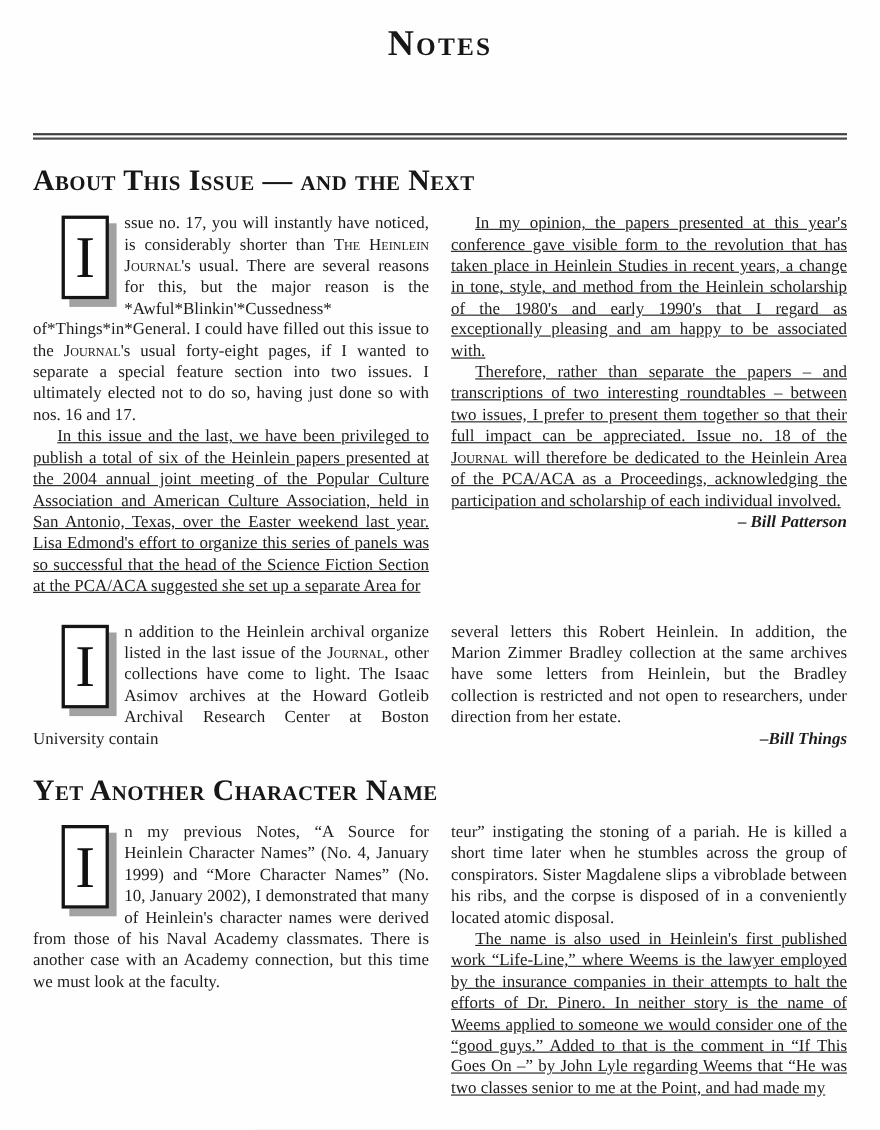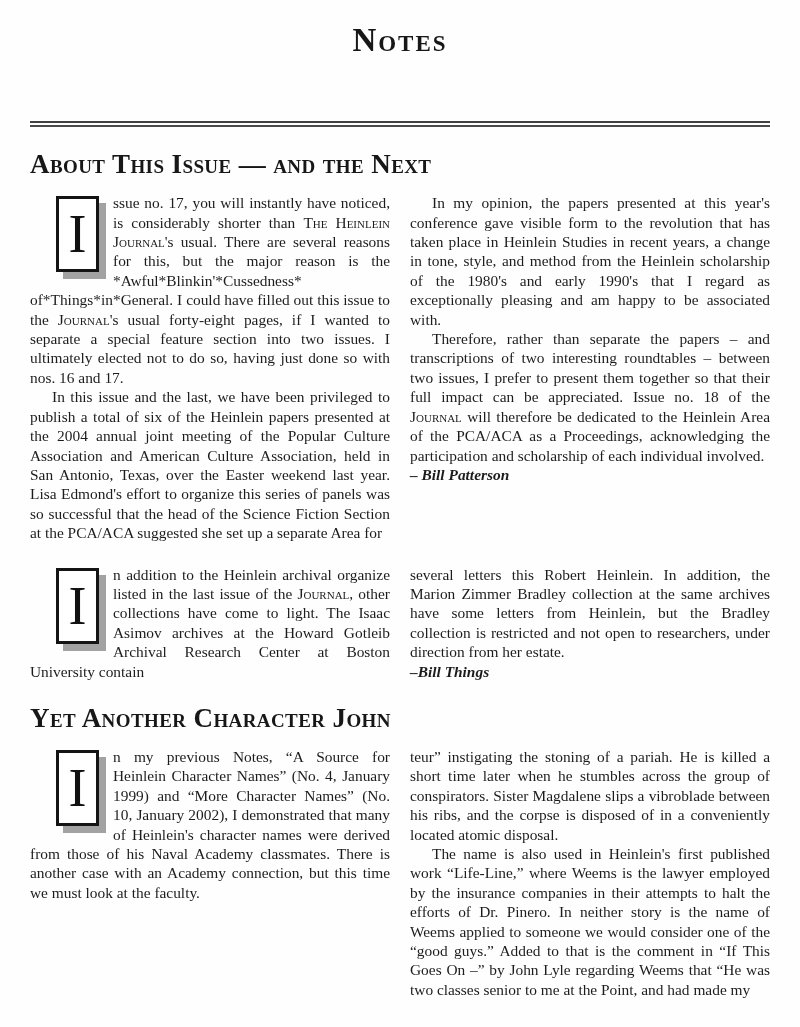--- a/index.html
+++ b/index.html
@@ -34,38 +34,38 @@
     font-variant:small-caps;
     font-weight:600;
     font-size:27px;
     letter-spacing:0.4px;
     margin:0 0 13px 0;
     color:#171717;
   }
   .columns { display:flex; gap:20px; }
   .column { flex:1 1 0; min-width:0; text-align:justify; font-size:15.4px; line-height:19.4px; }
   .para { margin:0; }
-  .para.indent { text-indent:22px; }
+  .para.indent { text-indent:22px;text-decoration:underline; }
   .sc { font-variant:small-caps; }
   .dropcap-box {
     float:left;
     width:37px; height:70px;
     border:3px solid #141414;
     background:#fff;
     box-shadow:7px 7px 0 #a2a2a2;
     margin:3px 14px 14px 26px;
     text-align:center;
     line-height:70px;
     font-size:54px;
     font-weight:500;
     color:#111;
   }
   .signature {
     margin:0;
-    text-align:left;
+    text-align:right;
     font-weight:bold;
     font-style:italic;
     font-size:15.4px;
   }
 </style>
 </head>
 <body>
 
 <div class="page">
   <h1 class="page-title">Notes</h1>
@@ -91,21 +91,21 @@
           <div class="column">
             <p class="para"><span class="dropcap-box">I</span><span>n addition to the Heinlein archival organize listed in the last issue of the </span><span class="sc">Journal</span><span>, other collections have come to light. The Isaac Asimov archives at the Howard Gotleib Archival Research Center at Boston University contain</span></p>
           </div>
           <div class="column">
             <p class="para"><span>several letters this Robert Heinlein. In addition, the Marion Zimmer Bradley collection at the same archives have some letters from Heinlein, but the Bradley collection is restricted and not open to researchers, under direction from her estate.</span></p>
             <p class="signature">–Bill Things</p>
           </div>
         </div>
       </section>
       <section class="section">
-        <h2 class="section-heading">Yet Another Character John</h2>
+        <h2 class="section-heading">Yet Another Character Name</h2>
         <div class="columns">
           <div class="column">
             <p class="para"><span class="dropcap-box">I</span><span>n my previous Notes, “A Source for Heinlein Character Names” (No. 4, January 1999) and “More Character Names” (No. 10, January 2002), I demonstrated that many of Heinlein's character names were derived from those of his Naval Academy classmates. There is another case with an Academy connection, but this time we must look at the faculty.</span></p>
           </div>
           <div class="column">
             <p class="para"><span>teur” instigating the stoning of a pariah. He is killed a short time later when he stumbles across the group of conspirators. Sister Magdalene slips a vibroblade between his ribs, and the corpse is disposed of in a conveniently located atomic disposal.</span></p>
             <p class="para indent"><span>The name is also used in Heinlein's first published work “Life-Line,” where Weems is the lawyer employed by the insurance companies in their attempts to halt the efforts of Dr. Pinero. In neither story is the name of Weems applied to someone we would consider one of the “good guys.” Added to that is the comment in “If This Goes On –” by John Lyle regarding Weems that “He was two classes senior to me at the Point, and had made my</span></p>
           </div>
         </div>
       </section>

